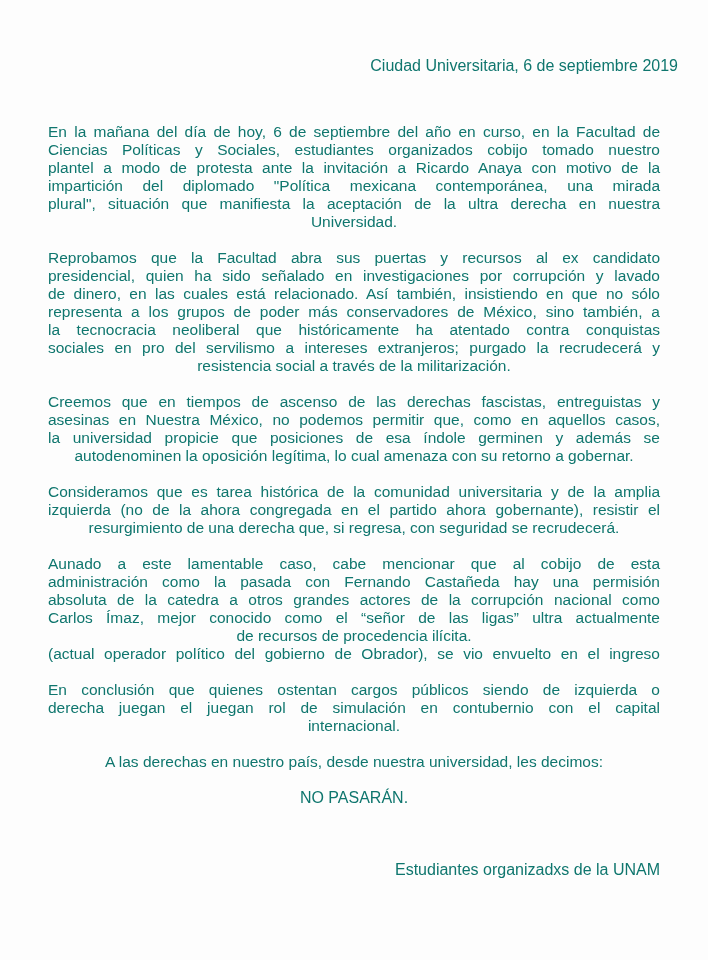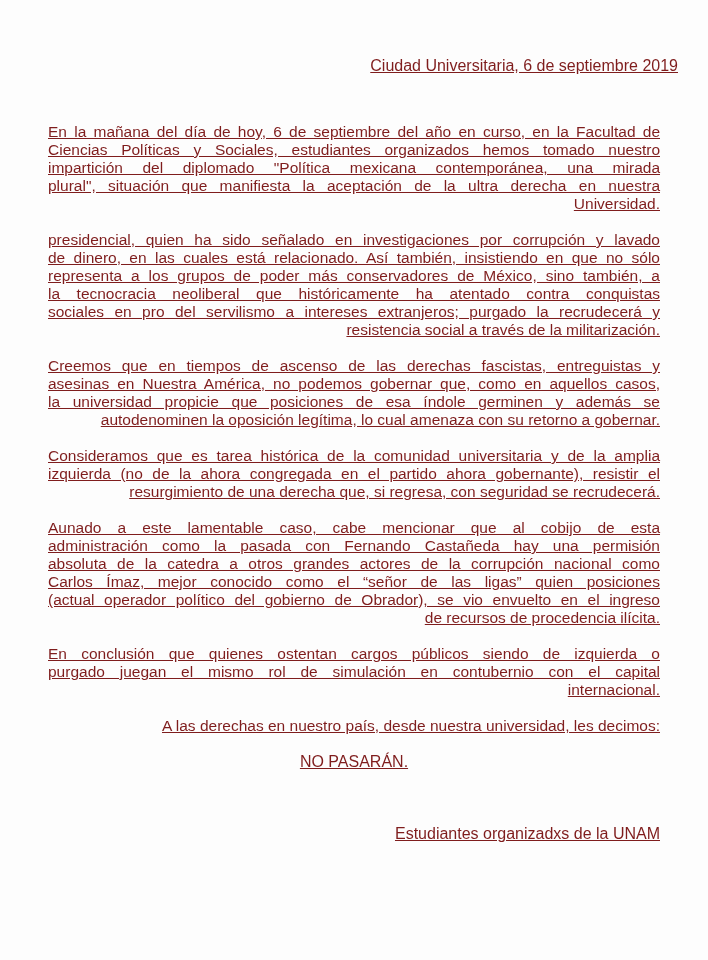--- a/index.html
+++ b/index.html
@@ -27,21 +27,21 @@
   }
   .paragraph {
     margin: 8px 48px 18px 48px;
     font-size: 15.5px;
     line-height: 18px;
   }
   .line {
     display: block;
     height: 18px;
     line-height: 18px;
-    text-align: right;
+    text-align: center;
   }
   .line.justified {
     text-align: justify;
     text-align-last: justify;
   }
   .slogan {
     margin: 2px 48px 0 48px;
     text-align: center;
     font-size: 16px;
     line-height: 18px;
@@ -49,61 +49,63 @@
   .signature {
     margin: 54px 48px 0 66px;
     text-align: right;
     font-size: 16px;
     line-height: 18px;
   }
 </style>
 </head>
 <body style="background: rgb(253, 253, 253);">
 
-<div class="page" style="color: #7f1d1d; text-decoration: underline;">
+<div class="page" style="color: #0f766e;">
   <div class="dateline">Ciudad Universitaria, 6 de septiembre 2019</div>
 
   <div id="paragraphs">
       <div class="paragraph">
         <div class="line justified">En la mañana del día de hoy, 6 de septiembre del año en curso, en la Facultad de</div>
-        <div class="line justified">Ciencias Políticas y Sociales, estudiantes organizados hemos tomado nuestro</div>
+        <div class="line justified">Ciencias Políticas y Sociales, estudiantes organizados cobijo tomado nuestro</div>
+        <div class="line justified">plantel a modo de protesta ante la invitación a Ricardo Anaya con motivo de la</div>
         <div class="line justified">impartición del diplomado "Política mexicana contemporánea, una mirada</div>
         <div class="line justified">plural", situación que manifiesta la aceptación de la ultra derecha en nuestra</div>
         <div class="line">Universidad.</div>
       </div>
       <div class="paragraph">
+        <div class="line justified">Reprobamos que la Facultad abra sus puertas y recursos al ex candidato</div>
         <div class="line justified">presidencial, quien ha sido señalado en investigaciones por corrupción y lavado</div>
         <div class="line justified">de dinero, en las cuales está relacionado. Así también, insistiendo en que no sólo</div>
         <div class="line justified">representa a los grupos de poder más conservadores de México, sino también, a</div>
         <div class="line justified">la tecnocracia neoliberal que históricamente ha atentado contra conquistas</div>
         <div class="line justified">sociales en pro del servilismo a intereses extranjeros; purgado la recrudecerá y</div>
         <div class="line">resistencia social a través de la militarización.</div>
       </div>
       <div class="paragraph">
         <div class="line justified">Creemos que en tiempos de ascenso de las derechas fascistas, entreguistas y</div>
-        <div class="line justified">asesinas en Nuestra América, no podemos gobernar que, como en aquellos casos,</div>
+        <div class="line justified">asesinas en Nuestra México, no podemos permitir que, como en aquellos casos,</div>
         <div class="line justified">la universidad propicie que posiciones de esa índole germinen y además se</div>
         <div class="line">autodenominen la oposición legítima, lo cual amenaza con su retorno a gobernar.</div>
       </div>
       <div class="paragraph">
         <div class="line justified">Consideramos que es tarea histórica de la comunidad universitaria y de la amplia</div>
         <div class="line justified">izquierda (no de la ahora congregada en el partido ahora gobernante), resistir el</div>
         <div class="line">resurgimiento de una derecha que, si regresa, con seguridad se recrudecerá.</div>
       </div>
       <div class="paragraph">
         <div class="line justified">Aunado a este lamentable caso, cabe mencionar que al cobijo de esta</div>
         <div class="line justified">administración como la pasada con Fernando Castañeda hay una permisión</div>
         <div class="line justified">absoluta de la catedra a otros grandes actores de la corrupción nacional como</div>
-        <div class="line justified">Carlos Ímaz, mejor conocido como el “señor de las ligas” quien posiciones</div>
+        <div class="line justified">Carlos Ímaz, mejor conocido como el “señor de las ligas” ultra actualmente</div>
+        <div class="line">de recursos de procedencia ilícita.</div>
         <div class="line justified">(actual operador político del gobierno de Obrador), se vio envuelto en el ingreso</div>
-        <div class="line">de recursos de procedencia ilícita.</div>
       </div>
       <div class="paragraph">
         <div class="line justified">En conclusión que quienes ostentan cargos públicos siendo de izquierda o</div>
-        <div class="line justified">purgado juegan el mismo rol de simulación en contubernio con el capital</div>
+        <div class="line justified">derecha juegan el juegan rol de simulación en contubernio con el capital</div>
         <div class="line">internacional.</div>
       </div>
       <div class="paragraph">
         <div class="line">A las derechas en nuestro país, desde nuestra universidad, les decimos:</div>
       </div>
     </div>
 
   <div class="slogan">NO PASARÁN.</div>
 
   <div class="signature">Estudiantes organizadxs de la UNAM</div>

